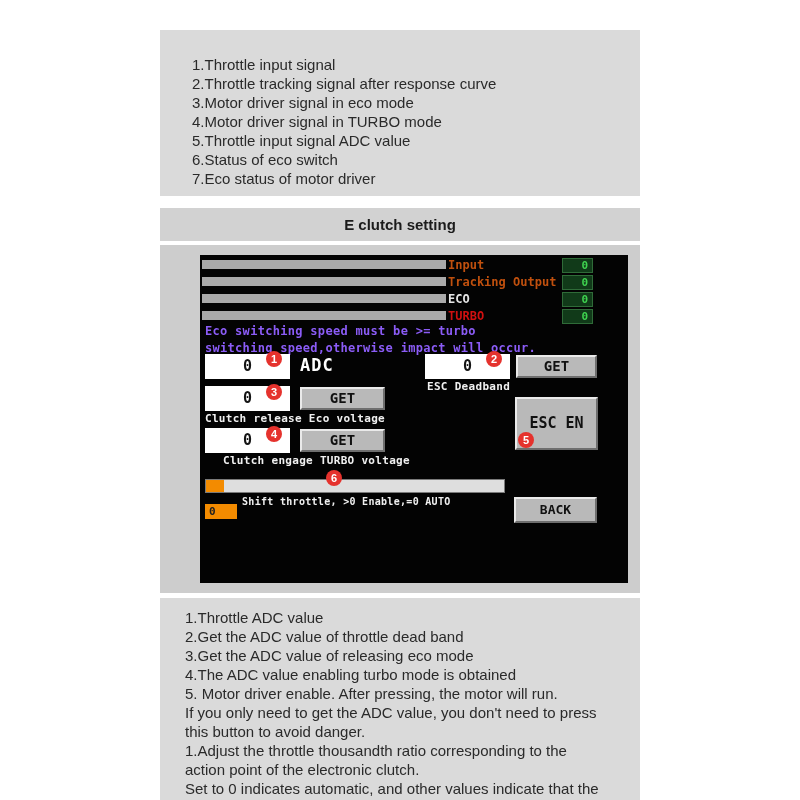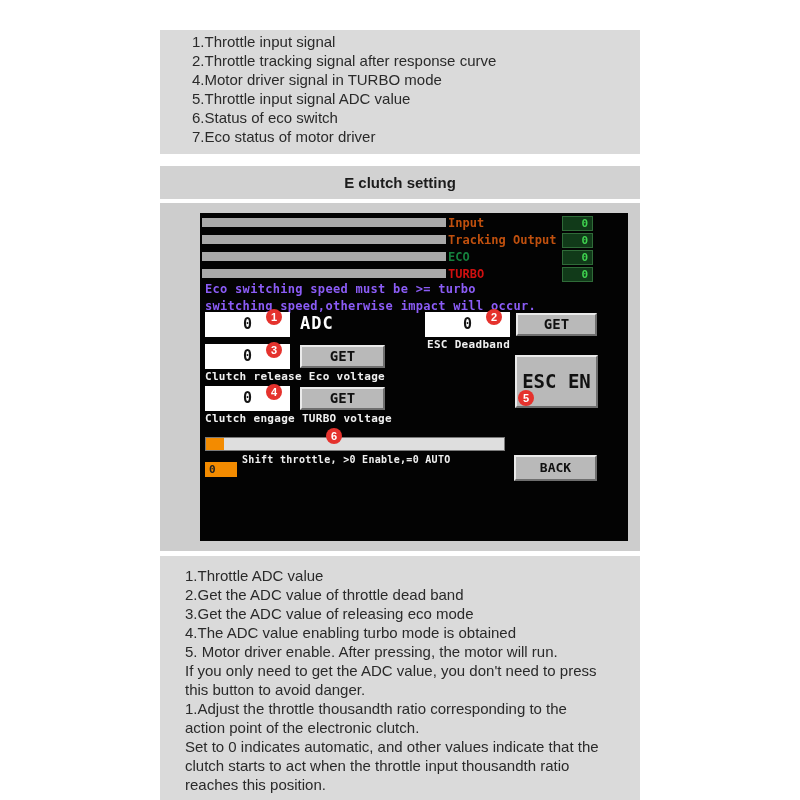--- a/index.html
+++ b/index.html
@@ -1,56 +1,57 @@
 <!DOCTYPE html>
 <html><head>
 <meta charset="utf-8">
 <style>
   html,body{margin:0;padding:0;}
   body{width:800px;height:800px;background:#ffffff;font-family:"Liberation Sans",sans-serif;}
   .page{width:800px;height:800px;padding-top:30px;box-sizing:border-box;}
   .band{width:480px;margin:0 auto;background:#dadada;font-size:15px;line-height:19px;color:#2a2a2a;box-sizing:border-box;}
-  .top-band{padding:2px 10px 8px 32px;}
+  .top-band{padding:25px 10px 8px 32px;}
   .bottom-band{padding:10px 36px 11px 25px;}
   .title-band{width:480px;margin:12px auto 4px;background:#d2d2d2;height:33px;line-height:33px;text-align:center;font-weight:bold;font-size:15px;color:#1c1c1c;}
   .panel{width:480px;margin:0 auto 5px;background:#cdcdcd;padding:10px 0;box-sizing:border-box;}
   .screen{position:relative;width:428px;height:328px;margin-left:40px;background:#030303;font-family:"DejaVu Sans Mono",monospace;overflow:hidden;}
 
   .sbar{position:absolute;left:2px;width:244px;height:9px;background:#a9a9a9;}
   .bt0{top:5px}.bt1{top:22px}.bt2{top:39px}.bt3{top:56px}
   .slabel{position:absolute;left:248px;font-size:12px;font-weight:bold;line-height:14px;}
   .lt0{top:3px}.lt1{top:20px}.lt2{top:37px}.lt3{top:54px}
-  .c-input{color:#c0500e}.c-eco{color:#15803d}.c-turbo{color:#d01010}
+  .c-input{color:#c0500e}.c-eco{color:#e5e5e5}.c-turbo{color:#d01010}
   .sval{position:absolute;left:362px;width:31px;height:15px;box-sizing:border-box;background:#113a19;border:1px solid #2f6b38;color:#3fd24f;font-size:11px;font-weight:bold;line-height:13px;text-align:right;padding-right:4px;}
 
   .warn{position:absolute;left:5px;color:#8b5cf6;font-size:12px;font-weight:bold;letter-spacing:0.3px;white-space:nowrap;}
   .w1{top:69px}.w2{top:86px}
 
   .wbox{position:absolute;width:85px;height:25px;background:#ffffff;color:#141414;font-size:15px;font-weight:bold;line-height:25px;text-align:center;}
   .badge{position:absolute;width:16px;height:16px;border-radius:50%;background:#e5322d;color:#ffffff;font-family:"Liberation Sans",sans-serif;font-size:11px;font-weight:bold;line-height:16px;text-align:center;z-index:3;}
   .adc{position:absolute;left:100px;top:100px;font-size:17px;font-weight:bold;color:#ffffff;letter-spacing:1px;}
   .btn{position:absolute;background:#b9b9b9;border:2px solid;border-color:#eaeaea #6e6e6e #6e6e6e #eaeaea;color:#111111;font-weight:bold;text-align:center;box-sizing:border-box;font-family:inherit;cursor:default;}
   .get{width:85px;height:23px;font-size:14px;line-height:19px;}
   .cap{position:absolute;color:#f0f0f0;font-size:11px;font-weight:bold;letter-spacing:0.3px;white-space:nowrap;}
 
-  .esc-en{left:315px;top:142px;width:83px;height:53px;font-size:19px;line-height:49px;}
+  .esc-en{left:315px;top:142px;width:83px;height:53px;font-size:15px;line-height:49px;}
   .back{left:314px;top:242px;width:83px;height:26px;font-size:13px;line-height:22px;text-align:center;}
 
   .slider{position:absolute;left:5px;top:224px;width:300px;height:14px;background:#dedede;border:1px solid #7a7a7a;box-sizing:border-box;}
   .handle{position:absolute;left:0;top:0;width:18px;height:12px;background:#f38b00;}
   .shift-val{position:absolute;left:5px;top:249px;width:32px;height:15px;background:#f38b00;color:#202020;font-size:11px;font-weight:bold;line-height:15px;padding-left:4px;box-sizing:border-box;}
 </style>
 </head>
 <body>
 
 <div class="page">
 
   <section class="band top-band">
     <div>1.Throttle input signal</div>
     <div>2.Throttle tracking signal after response curve</div>
+    <div>3.Motor driver signal in eco mode</div>
     <div>4.Motor driver signal in TURBO mode</div>
     <div>5.Throttle input signal ADC value</div>
     <div>6.Status of eco switch</div>
     <div>7.Eco status of motor driver</div>
   </section>
 
   <section class="title-band">
     <span>E clutch setting</span>
   </section>
 
@@ -85,21 +86,21 @@
       <div class="cap" style="left:227px;top:125px;">ESC Deadband</div>
 
       <div class="wbox" style="left:5px;top:131px;">0</div>
       <div class="badge" style="left:66px;top:129px;">3</div>
       <div class="btn get" style="left:100px;top:132px;">GET</div>
       <div class="cap" style="left:5px;top:157px;">Clutch release Eco voltage</div>
 
       <div class="wbox" style="left:5px;top:173px;">0</div>
       <div class="badge" style="left:66px;top:171px;">4</div>
       <div class="btn get" style="left:100px;top:174px;">GET</div>
-      <div class="cap" style="left:5px;top:199px;">Clutch engage TURBO voltage</div>
+      <div class="cap" style="left:23px;top:199px;">Clutch engage TURBO voltage</div>
 
       <div class="btn esc-en">ESC EN</div>
       <div class="badge" style="left:318px;top:177px;">5</div>
 
       <div class="slider">
         <div class="handle"></div>
       </div>
       <div class="badge" style="left:126px;top:215px;">6</div>
       <div class="cap" style="left:42px;top:241px;font-size:10px;">Shift throttle, &gt;0 Enable,=0 AUTO</div>
       <div class="shift-val">0</div>

